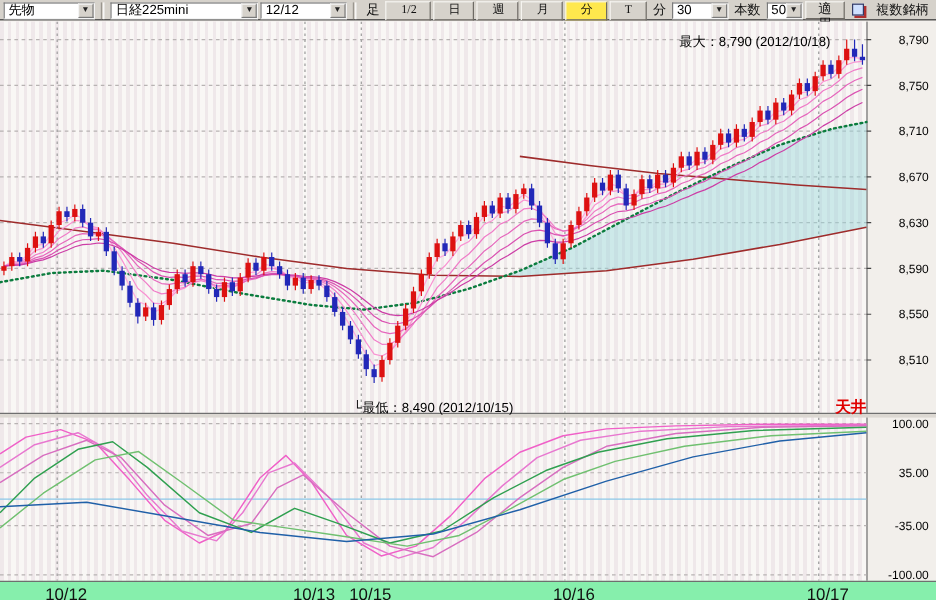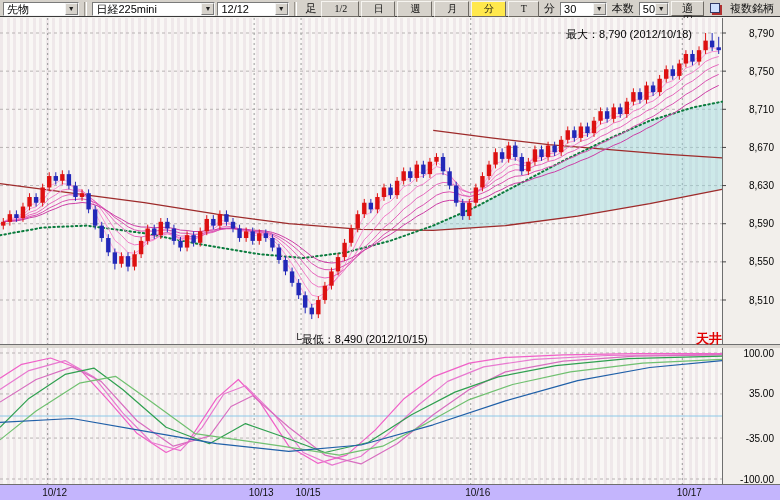--- a/index.html
+++ b/index.html
@@ -24,22 +24,22 @@
   .tb-spacer{flex:1;}
   .multi-icon{width:9px;height:8px;border:1px solid #333a66;background:#cfe0ff;
               box-shadow:2px 2px 0 #b03030;margin:0 5px 2px 2px;display:inline-block;}
 
   
   .chart-wrap{position:absolute;left:0;top:18px;width:780px;height:482px;}
   .plot-bg{position:absolute;left:0;top:0;width:722px;height:466px;
            background:repeating-linear-gradient(90deg,#efe8ea 0px,#efe8ea 3px,#f9f7f5 3px,#f9f7f5 6.56px);}
   .label-col{position:absolute;left:722px;top:0;width:58px;height:466px;background:#f2efeb;
              border-left:1px solid #6f6f6f;box-sizing:border-box;}
-  .bottom-row{position:absolute;left:0;top:466px;width:780px;height:16px;background:#c4b5fd;
-              border-top:1px solid #6f6f6f;box-sizing:border-box;font-size:10px;padding-left:19px;}
+  .bottom-row{position:absolute;left:0;top:466px;width:780px;height:16px;background:#86efac;
+              border-top:1px solid #6f6f6f;box-sizing:border-box;font-size:14px;padding-left:19px;}
   .x-label{position:absolute;top:2px;width:34px;text-align:center;color:#111;}
   #main-svg{position:absolute;left:0;top:0;width:780px;height:330px;}
   .splitter{position:absolute;left:0;top:326px;width:780px;height:4px;background:#dcd8d2;border-top:1px solid #6f6f6f;box-sizing:border-box;}
   #osc-svg{position:absolute;left:0;top:330px;width:780px;height:136px;}
   .ann{position:absolute;font-size:11px;color:#000;white-space:nowrap;}
   .ann-max{top:9px;right:88px;}
   .ann-min{top:314px;left:294px;}
   .ann-ceiling{top:312px;left:684px;color:#e00000;font-weight:bold;font-size:13px;margin-left:12px;}
 </style>
 </head>

